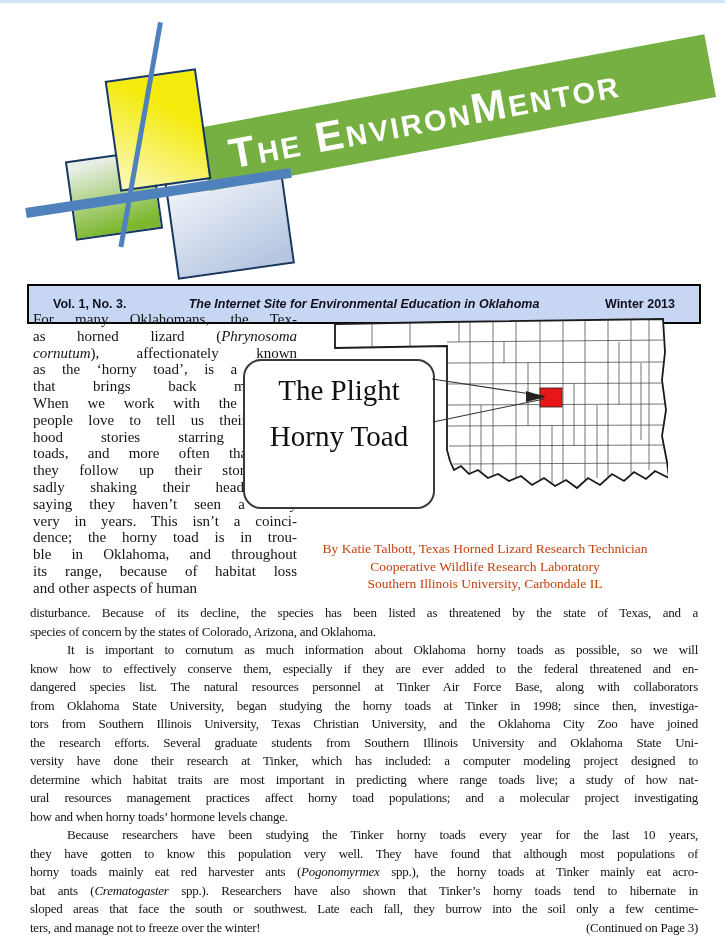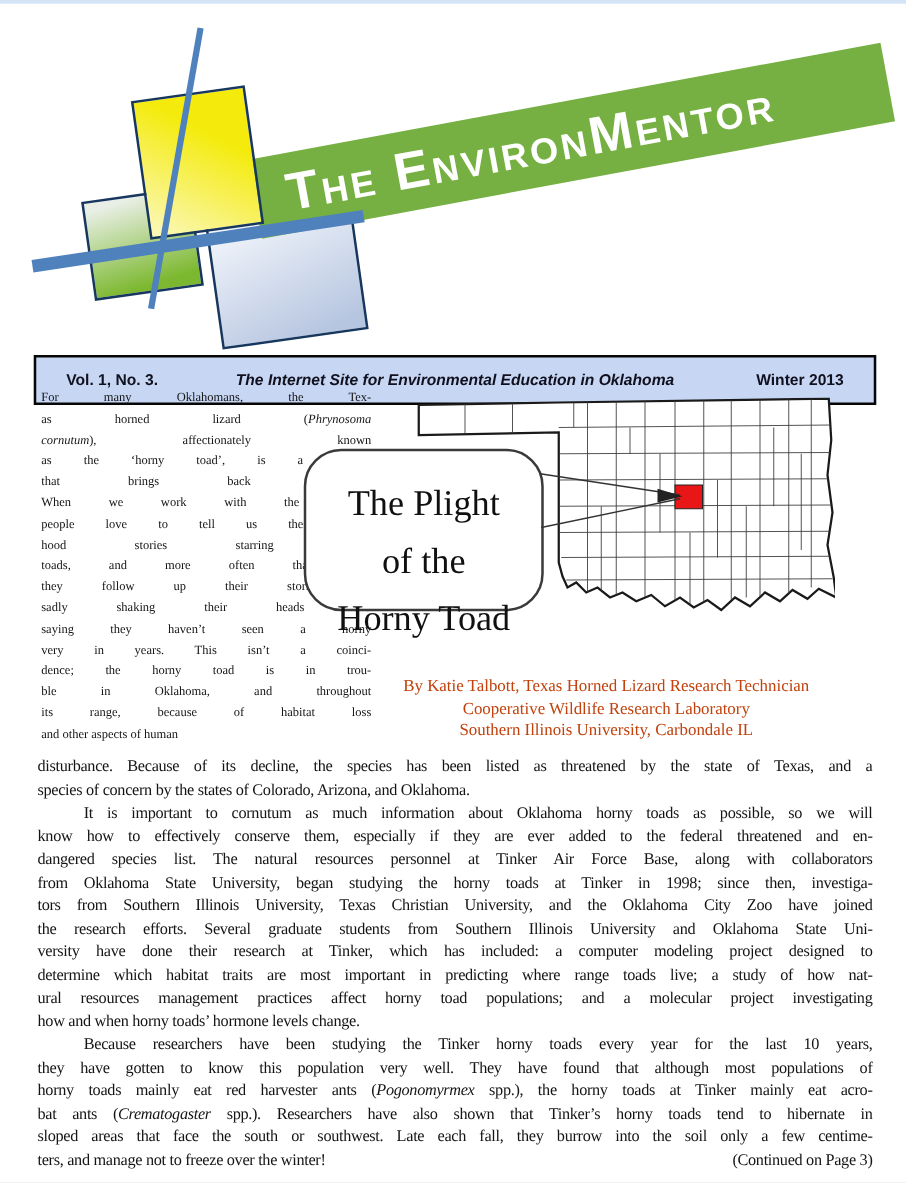--- a/index.html
+++ b/index.html
@@ -34,27 +34,27 @@
   .issue-bar{
     position:absolute;left:27px;top:284px;width:674px;height:40px;box-sizing:border-box;
     background:#c7d6f3;border:2.5px solid #060606;
     font-family:"Liberation Sans","DejaVu Sans",sans-serif;font-weight:bold;font-size:12.5px;
     color:#10101e;display:flex;align-items:center;justify-content:space-between;padding:0 24px;gap:32px;
   }
   .issue-bar .tagline{position:absolute;left:50%;transform:translateX(-50%);white-space:nowrap;font-style:italic;}
 
   
   .left-col{position:absolute;left:33px;top:311px;width:264px;}
-  .col-line{font-size:10px;line-height:16.8px;text-align:justify;text-align-last:justify;white-space:nowrap;}
+  .col-line{font-size:15px;line-height:16.8px;text-align:justify;text-align-last:justify;white-space:nowrap;}
   .col-line:last-child{text-align-last:left;}
 
   .map-wrap{position:absolute;left:333px;top:318px;width:335px;height:175px;z-index:1;}
   .title-box{
-    position:absolute;left:243px;top:359px;width:192px;height:130px;box-sizing:border-box;
-    background:#ffffff;border:2px solid #3a3a3a;border-radius:30px;z-index:3;padding-top:19px;
+    position:absolute;left:243px;top:359px;width:192px;height:150px;box-sizing:border-box;
+    background:#ffffff;border:2px solid #3a3a3a;border-radius:18px;z-index:3;padding-top:6px;
   }
   .tbox-line{text-align:center;font-size:29px;line-height:46px;color:#101010;}
   .leader-overlay{position:absolute;left:0;top:0;width:725px;height:600px;z-index:4;pointer-events:none;}
 
   .byline{position:absolute;left:270px;top:540px;width:430px;}
   .by-line{text-align:center;font-size:13.5px;line-height:17.5px;color:#c2410c;}
 
   
   .body-paras{position:absolute;left:30px;top:604px;width:668px;}
   .jline{
@@ -153,21 +153,20 @@
           <line x1="219" y1="108" x2="219" y2="168"></line>
         <line x1="264" y1="87" x2="264" y2="160"></line>
       </g>
 
       <rect x="207" y="70" width="22" height="19" stroke="#222222" stroke-width="0.8" fill="#e81616"></rect>
     </svg>
   </div>
 
   <div class="title-box">
       <div class="tbox-line">The Plight</div>
-      <div class="tbox-line">of the</div>
       <div class="tbox-line">Horny Toad</div>
     </div>
 
   <svg class="leader-overlay">
     <line x1="432" y1="379" x2="544" y2="396" stroke="#333333" stroke-width="1.1"></line>
     <line x1="433" y1="422" x2="544" y2="399" stroke="#333333" stroke-width="1.1"></line>
     <polygon points="526,391 546,397 526,402" fill="#222222"></polygon>
   </svg>
 
   <div class="byline">

